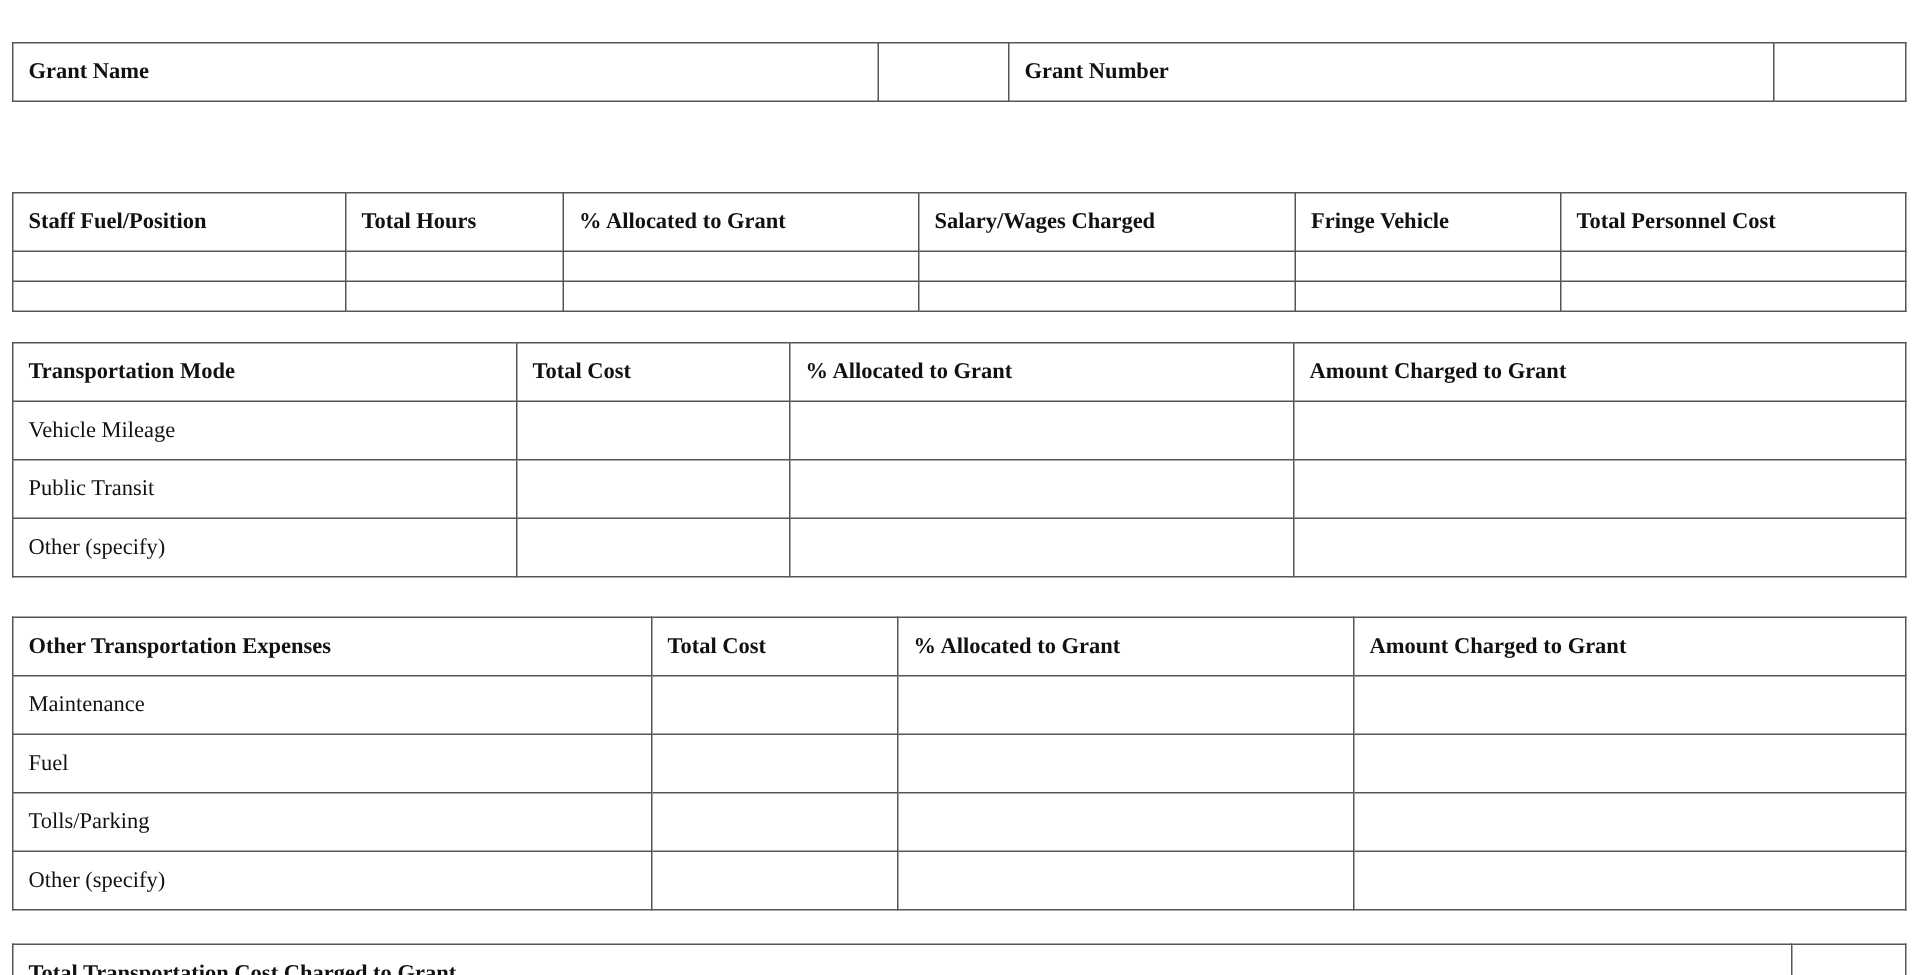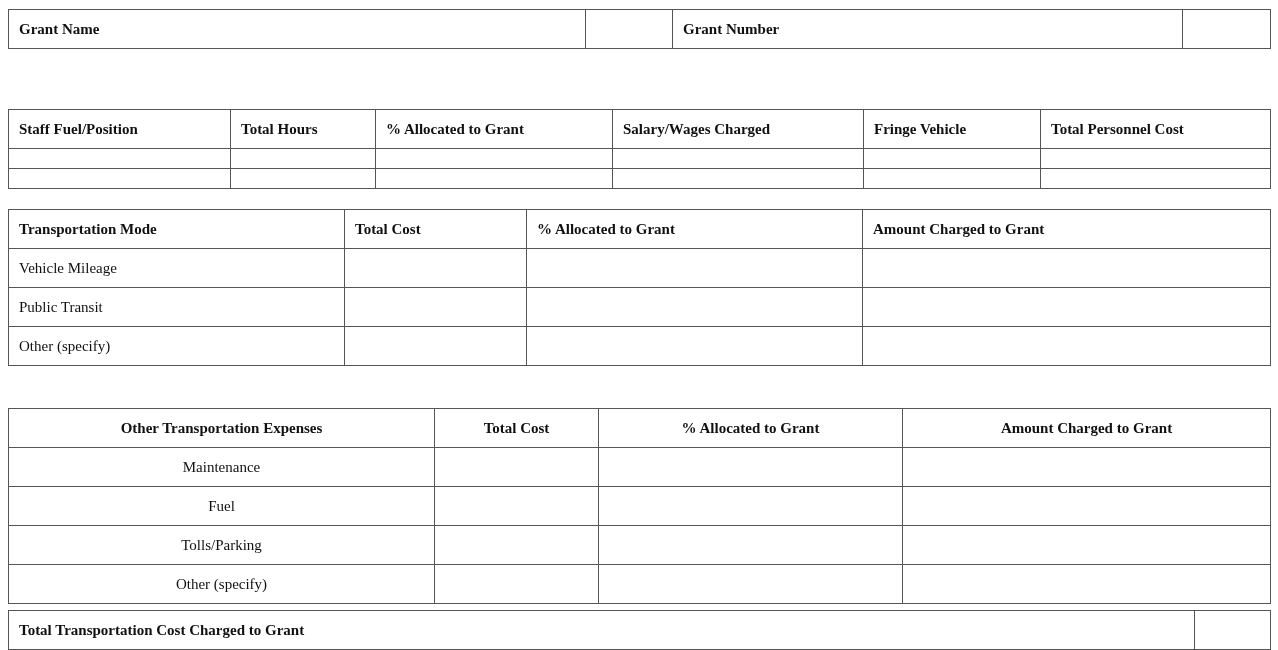--- a/index.html
+++ b/index.html
@@ -1,18 +1,18 @@
 <!DOCTYPE html>
 <html><head>
   <meta charset="utf-8">
   <style>
     html, body { margin: 0; padding: 0; background: #ffffff; }
     body { width: 1278px; height: 650px; position: relative; overflow: hidden;
            font-family: "Liberation Serif", "DejaVu Serif", serif; color: #111; font-size: 15px; }
-    table { position: absolute; left: 8px; width: 1262px; border-collapse: collapse; table-layout: fixed; }
+    table { position: absolute; left: 8px; width: 1262px; border-collapse: collapse; table-layout: fixed; margin-top: 19px; }
     td { border: 1px solid #555; padding: 0 10px; vertical-align: middle; white-space: nowrap; overflow: hidden; }
     .h { font-weight: bold; }
     .r39 td { height: 38px; }
     .r20 td { height: 19px; }
     .input { background: transparent; }
   </style>
 </head>
 <body>
 
 <table style="top:9px;">
@@ -97,21 +97,21 @@
   </tr>
   <tr class="r39">
     <td>Other (specify)</td>
     <td></td>
     <td></td>
     <td></td>
   </tr>
 </tbody>
   </table>
 
-<table style="top:408px;text-align:center;">
+<table style="top:392px;">
   <colgroup>
       <col style="width:426px">
       <col style="width:164px">
       <col style="width:304px">
       <col style="width:368px">
     </colgroup>
   <tbody>
       <tr class="r39">
     <td class="h">Other Transportation Expenses</td>
     <td class="h">Total Cost</td>

